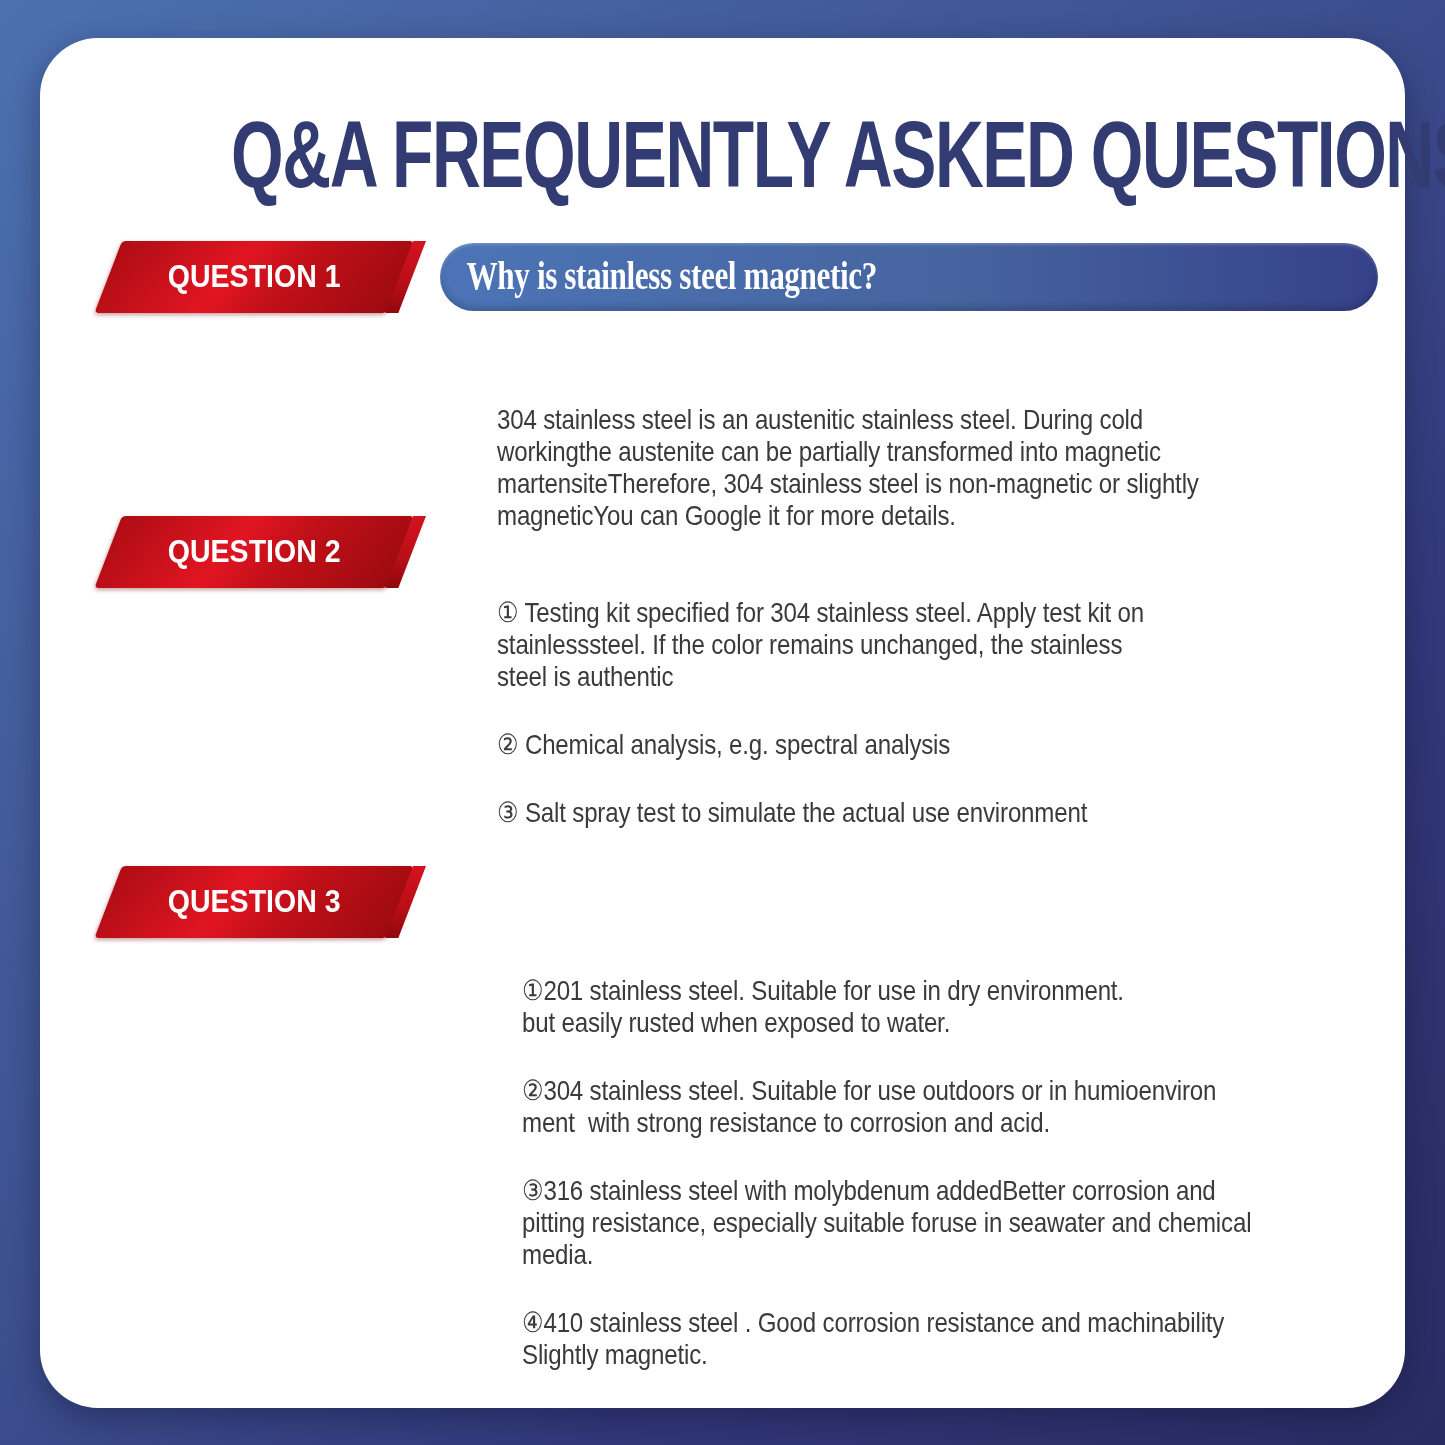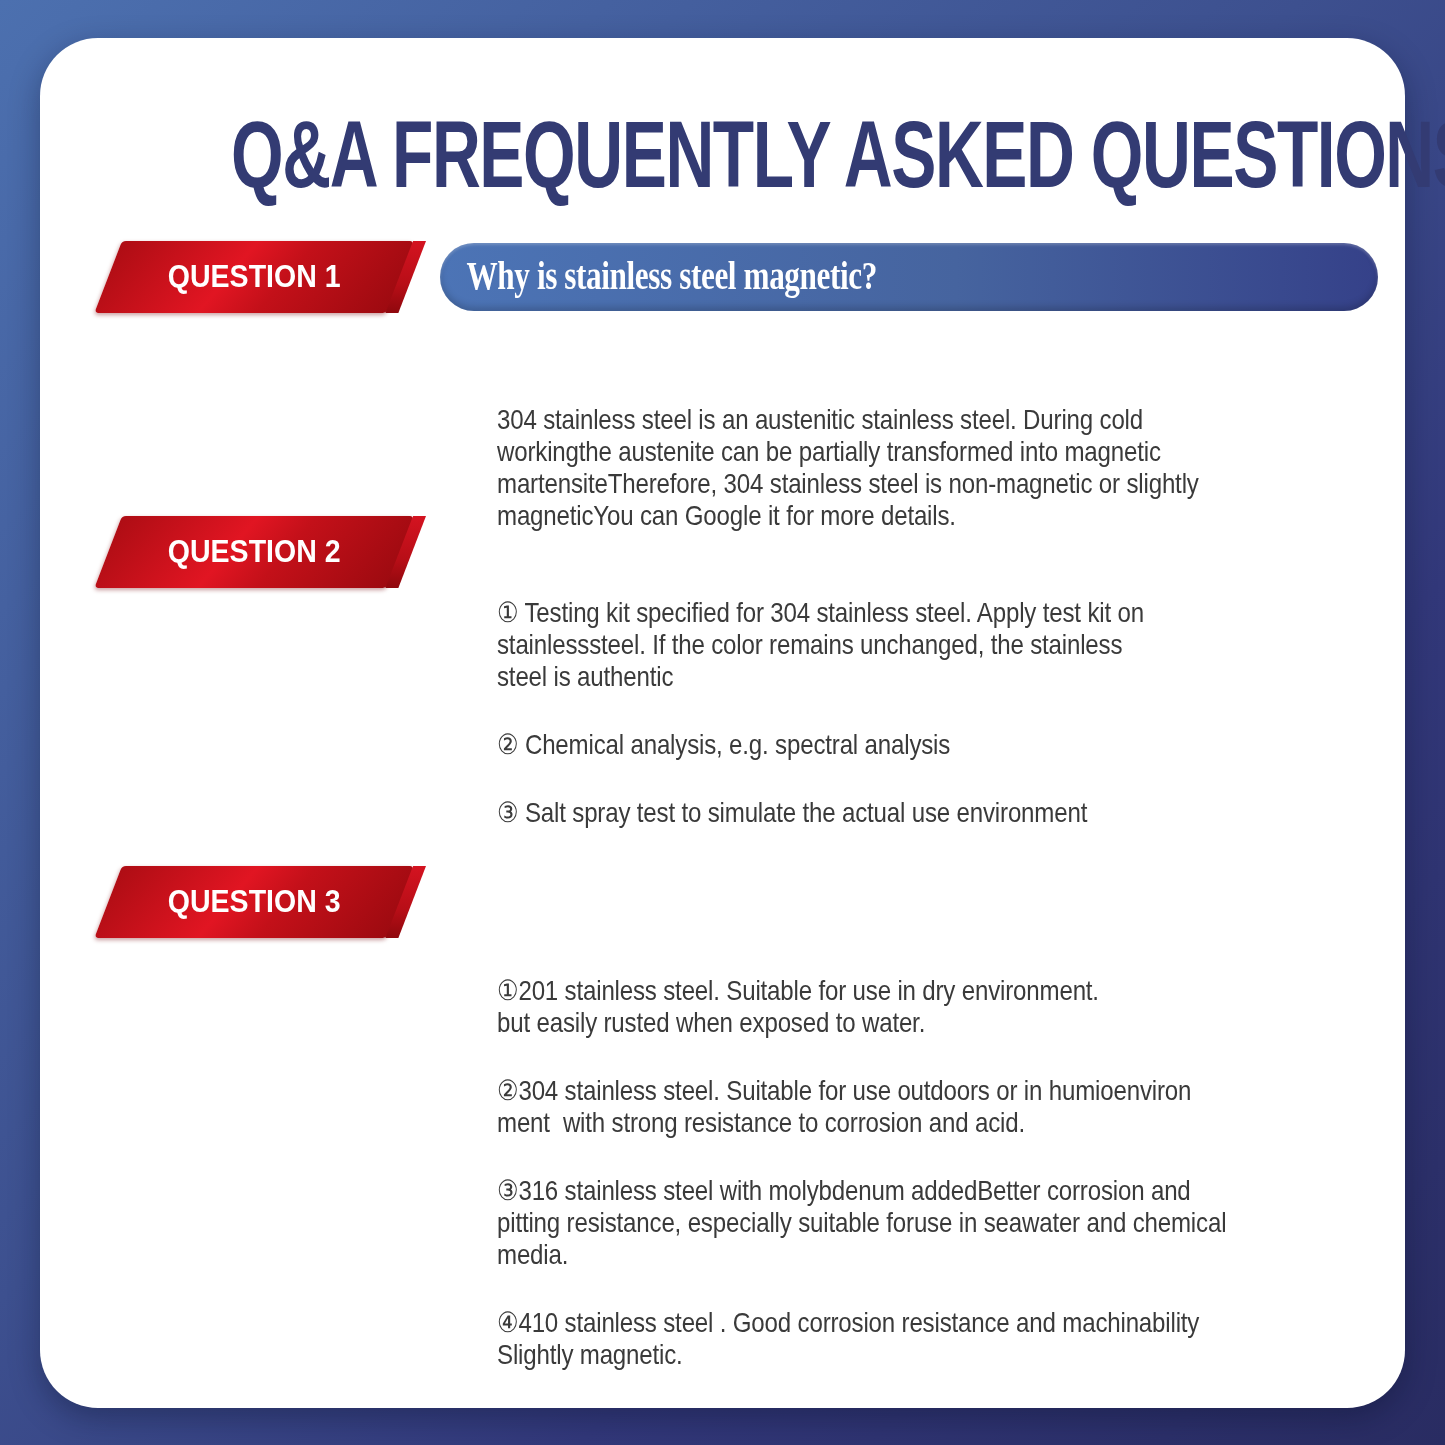--- a/index.html
+++ b/index.html
@@ -94,21 +94,21 @@
     transform-origin: 0 50%;
     white-space: nowrap;
   }
   .text {
     position: absolute;
     left: 457px;
     width: 880px;
   }
   .text-1 { top: 319px; margin-top: 47px; }
   .text-2 { top: 559px; }
-  .text-3 { top: 937px; }
+  .text-3 { top: 937px; margin-left: 25px; }
   .text p {
     margin: 0 0 36px 0;
     color: #3a3a3a;
     font-size: 28px;
     line-height: 32px;
     letter-spacing: -0.2px;
     white-space: pre-wrap;
     transform: scaleX(0.86);
     transform-origin: 0 0;
   }

